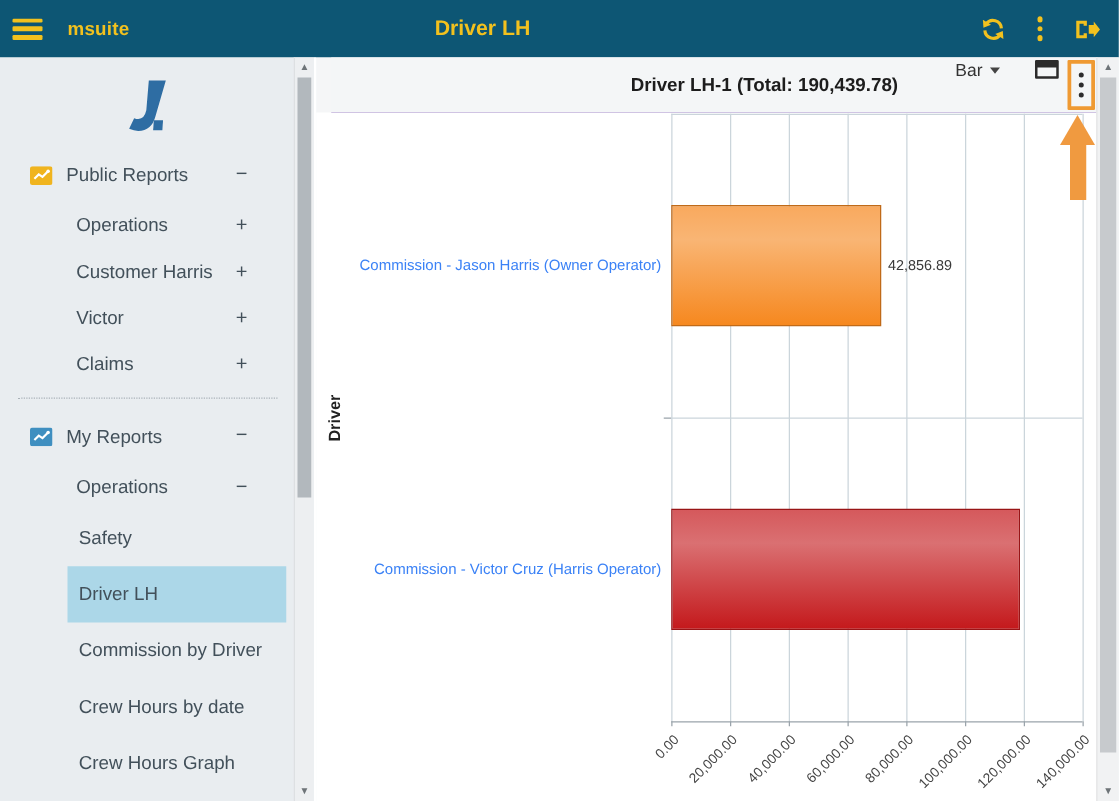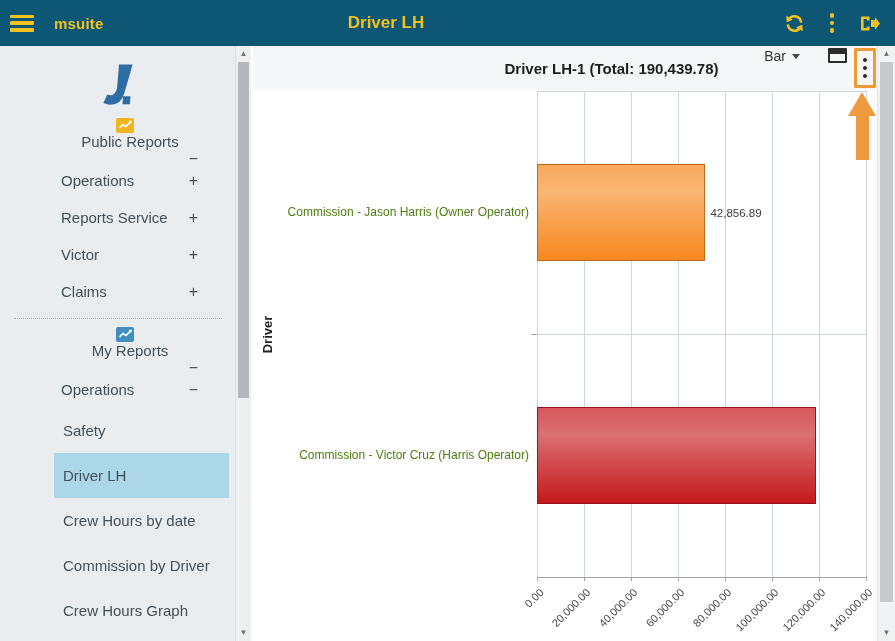--- a/index.html
+++ b/index.html
@@ -27,21 +27,21 @@
   
   .content{position:absolute;top:46px;left:0;right:0;bottom:0;display:flex;}
   
   .sidebar{
     width:253px;background:#E9EDF0;position:relative;flex:none;
     border-right:2px solid #fff;box-sizing:border-box;color:#42505A;
   }
   .side-inner{position:absolute;left:0;top:0;right:15px;bottom:0;overflow:hidden;}
   .logo-wrap{height:64px;display:flex;align-items:center;justify-content:center;padding-top:8px;}
   .side-item{display:flex;align-items:center;height:37px;font-size:15px;cursor:pointer;}
-  .side-item.lv0{height:44px;padding-left:24px;flex-direction:column;}
+  .side-item.lv0{height:44px;padding-left:24px;}
   .side-item.lv1{padding-left:38px;}
   .side-item.lv2{min-height:37px;height:auto;margin-left:54px;margin-right:7px;padding:4px 0 4px 9px;line-height:27px;}
   .side-item.active{background:#ACD7E8;}
   .side-item .icon{margin-right:11px;display:flex;align-items:center;}
   .side-label{white-space:normal;}
   .toggle{margin-left:auto;margin-right:38px;font-size:16px;color:#42505A;cursor:pointer;}
   .side-divider{border-top:1px dotted #A9B1B7;margin:8px 14px;}
   .grid-ic{display:grid;grid-template-columns:repeat(3,4px);grid-template-rows:repeat(3,4px);gap:1.5px;}
   .grid-ic i{background:#3C4852;display:block;}
   
@@ -67,21 +67,21 @@
   .kebab-box i{width:4px;height:4px;border-radius:50%;background:#2d2d2d;display:block;}
   
   .chart-card{position:absolute;left:0;top:44px;right:17px;bottom:0;background:#fff;}
   #plot{position:absolute;left:0;top:0;right:0;bottom:0;}
   .gridline-v{position:absolute;width:1px;background:#CBD5DB;}
   .gridline-h{position:absolute;height:1px;background:#CBD5DB;}
   .axis-line{position:absolute;height:1px;background:#9AA4AB;}
   .axis-tick{position:absolute;width:1px;height:4px;background:#9AA4AB;}
   .axis-tick-left{position:absolute;height:1px;width:6px;background:#9AA4AB;}
   .bar{position:absolute;box-sizing:border-box;cursor:pointer;}
-  .cat-label{position:absolute;display:flex;align-items:center;justify-content:flex-end;font-size:12px;color:#4d7c0f;text-align:right;line-height:15px;}
+  .cat-label{position:absolute;display:flex;align-items:center;justify-content:flex-end;font-size:12px;color:#3b82f6;text-align:right;line-height:15px;}
   .val-label{position:absolute;display:flex;align-items:center;font-size:11.5px;color:#3a3a3a;white-space:nowrap;}
   .tick-label{position:absolute;font-size:11px;color:#454545;transform:rotate(-45deg);transform-origin:top right;white-space:nowrap;}
   .ylabel{
     position:absolute;left:4px;width:22px;display:flex;align-items:center;justify-content:center;
   }
   .ylabel span{transform:rotate(-90deg);white-space:nowrap;font-size:13px;font-weight:700;color:#222;}
   
   .anno-arrow{position:absolute;width:28px;pointer-events:none;}
   .anno-arrow .head{width:0;height:0;border-left:14px solid transparent;border-right:14px solid transparent;border-bottom:24px solid #F09A40;}
   .anno-arrow .shaft{width:13px;height:44px;background:#F09A40;margin:0 auto;}
@@ -161,21 +161,21 @@
               <i></i>
               <i></i>
               <i></i>
               <i></i>
               <i></i>
               <i></i>
               <i></i>
               <i></i>
               <i></i>
             </span>
-            <span class="side-label">Reports Service</span>
+            <span class="side-label">Customer Harris</span>
             <span class="toggle">+</span>
           </div>
           <div class="side-item lv1">
             <span class="icon grid-ic">
               <i></i>
               <i></i>
               <i></i>
               <i></i>
               <i></i>
               <i></i>
@@ -228,24 +228,24 @@
             <span class="side-label">Operations</span>
             <span class="toggle">−</span>
           </div>
           <div class="side-item lv2">
             <span class="side-label">Safety</span>
           </div>
           <div class="side-item lv2 active">
             <span class="side-label">Driver LH</span>
           </div>
           <div class="side-item lv2">
+            <span class="side-label">Commission by Driver</span>
+          </div>
+          <div class="side-item lv2">
             <span class="side-label">Crew Hours by date</span>
-          </div>
-          <div class="side-item lv2">
-            <span class="side-label">Commission by Driver</span>
           </div>
           <div class="side-item lv2">
             <span class="side-label">Crew Hours Graph</span>
           </div>
           <div class="side-item lv2">
             <span class="side-label">Equipment on Street Graph</span>
           </div>
         </nav>
     </div>
     <div class="sscroll">

